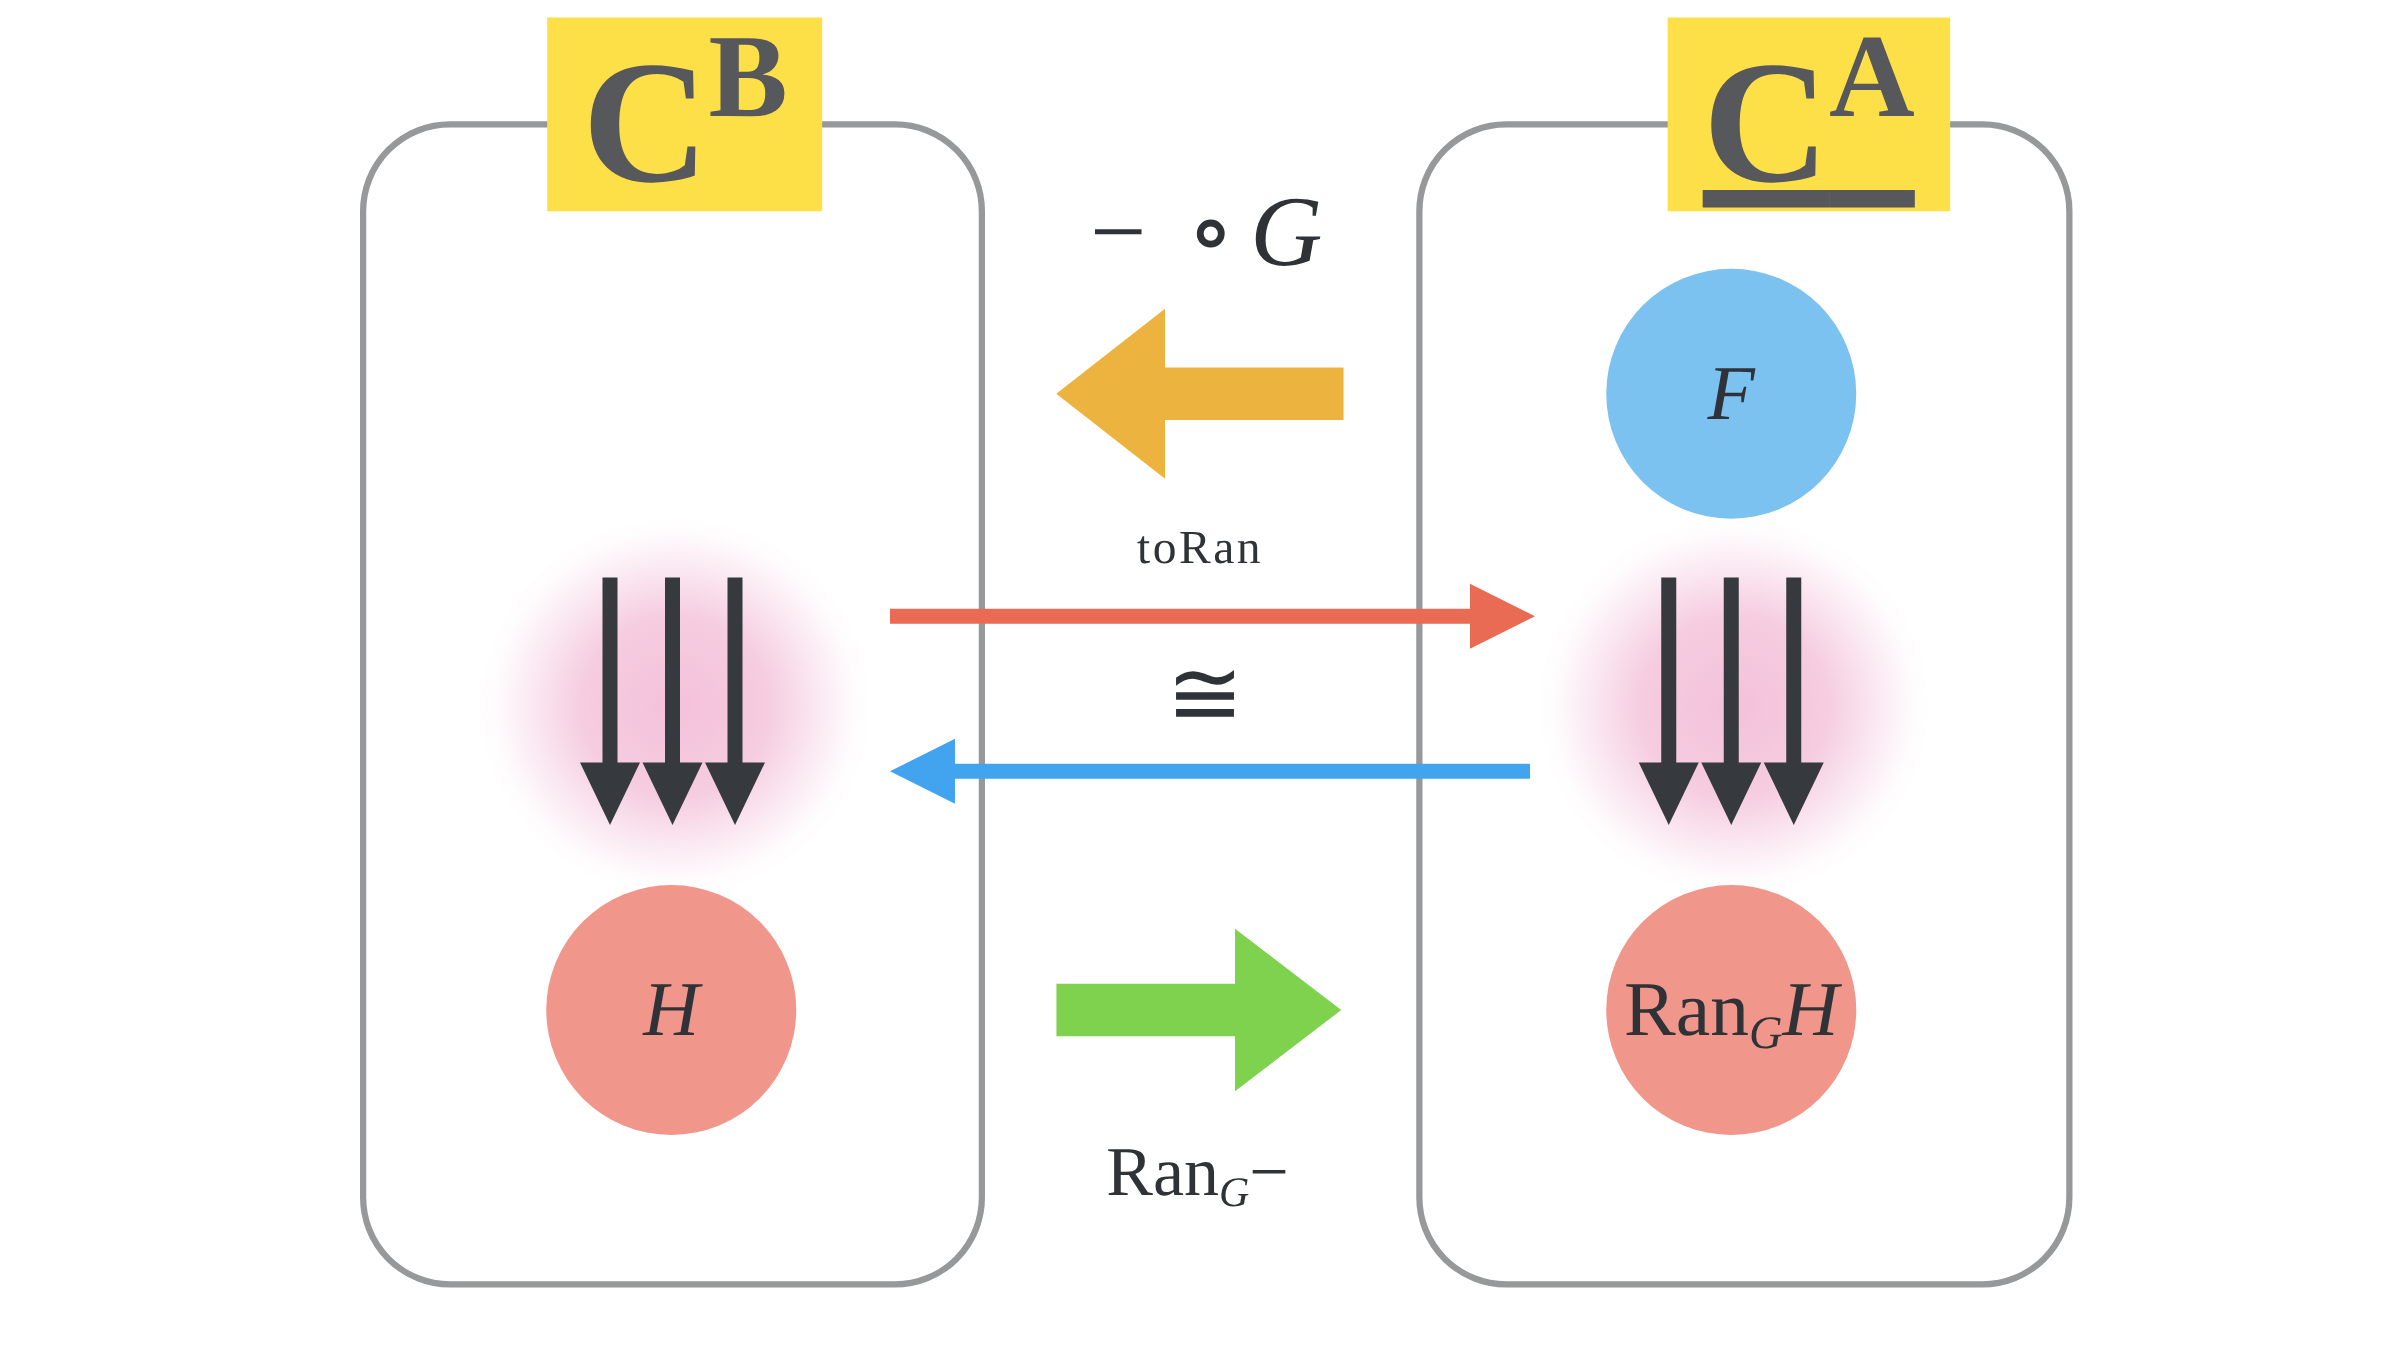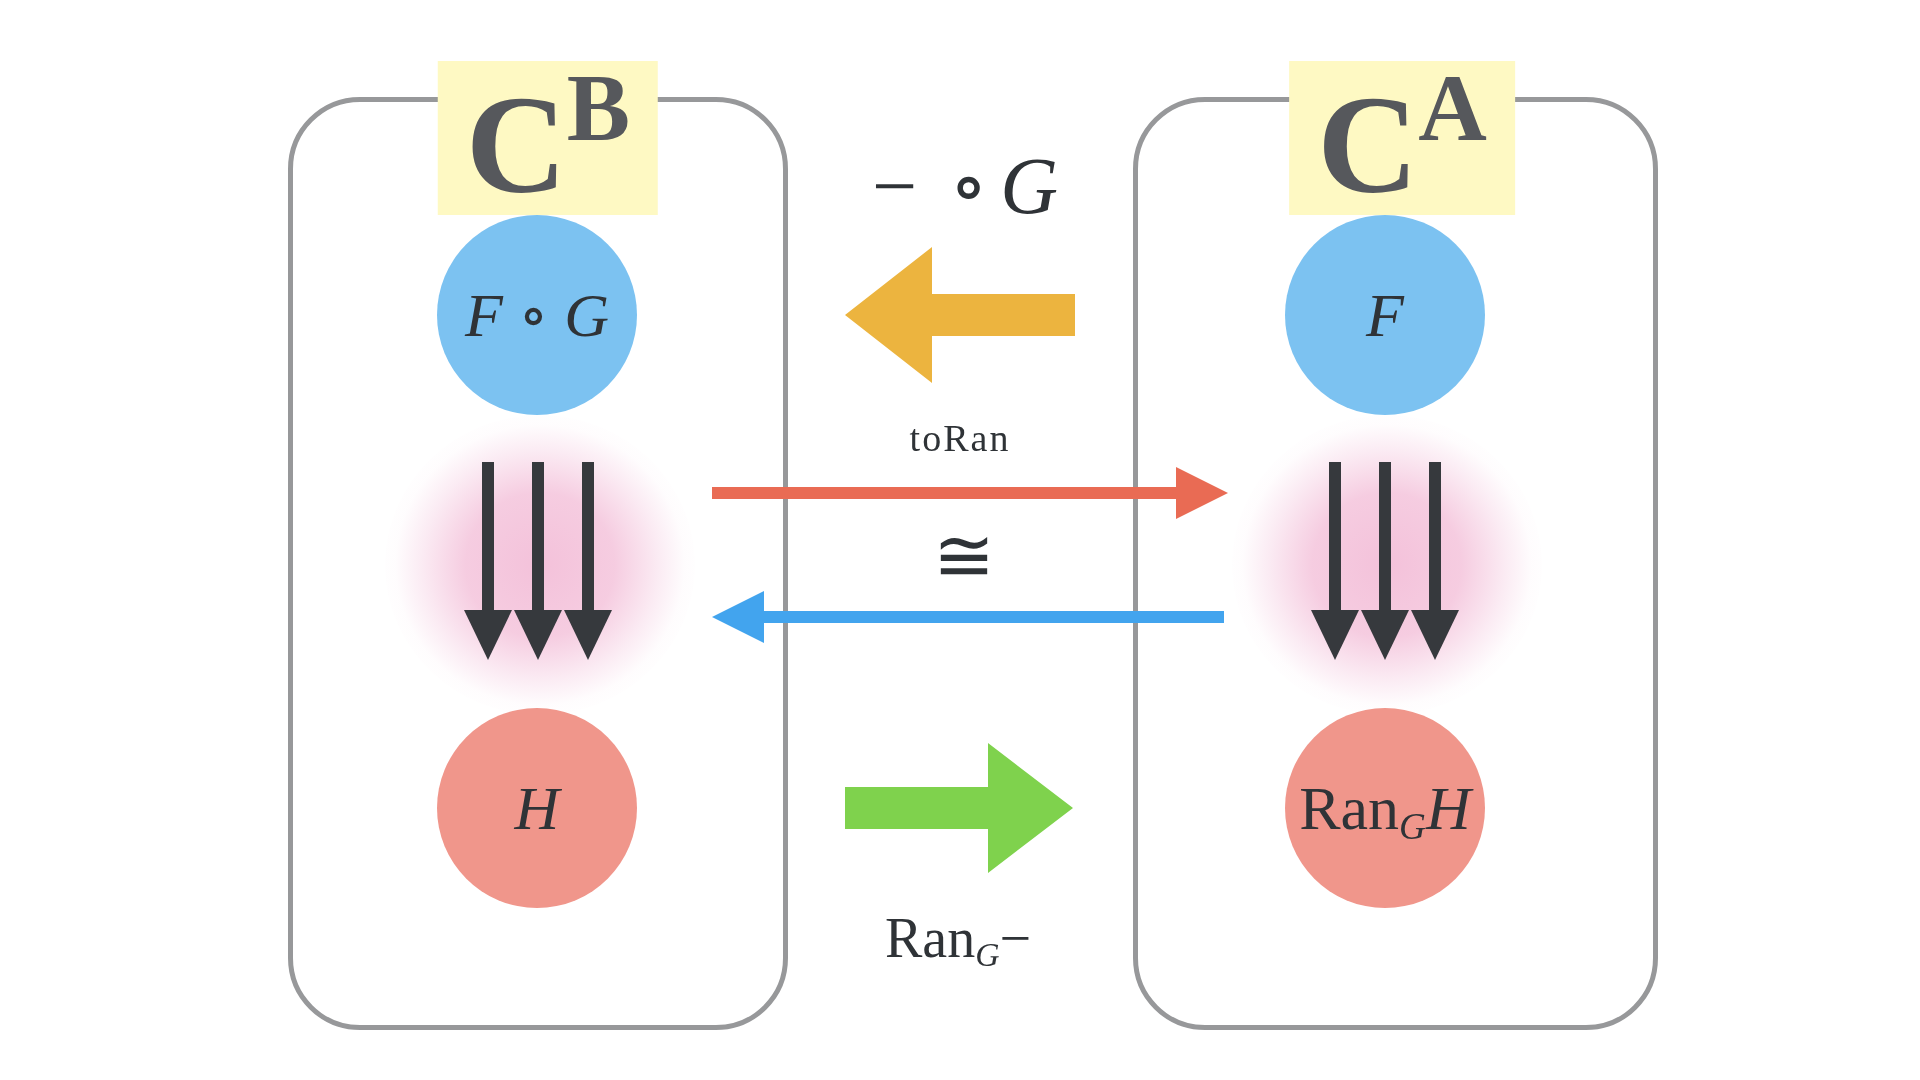--- a/index.html
+++ b/index.html
@@ -8,22 +8,22 @@
     font-family:"Liberation Serif","DejaVu Serif",serif;color:#2F3337;overflow:hidden;
   }
   .cat-box{
     position:absolute;top:97px;height:933px;box-sizing:border-box;
     border:5px solid #97989A;border-radius:72px;background:transparent;
   }
   .cat-box.left{left:288px;width:500px;}
   .cat-box.right{left:1133px;width:525px;}
   .box-title{
     position:absolute;top:14px;transform:translateX(-50%);
-    background:#fef9c3;padding:0 28px;line-height:1;z-index:3;
-    font-weight:bold;font-size:140px;color:#56585C;white-space:nowrap;margin-top:47px;
+    background:#fde047;padding:0 28px;line-height:1;z-index:3;
+    font-weight:bold;font-size:140px;color:#56585C;white-space:nowrap;
   }
   .box-title .tsup{font-size:95px;vertical-align:52px;}
   .glow{
     position:absolute;width:310px;height:300px;border-radius:50%;z-index:1;
     background:radial-gradient(ellipse at center,
       rgba(243,190,216,0.95) 0%,
       rgba(243,190,216,0.78) 34%,
       rgba(246,211,229,0.45) 54%,
       rgba(252,240,246,0.18) 66%,
       rgba(255,255,255,0) 74%);
@@ -53,21 +53,21 @@
 </style>
 </head>
 <body>
 
 <div class="canvas">
 
   <div class="cat-box left"></div>
   <div class="cat-box right"></div>
 
   <div class="box-title" style="left:548px;"><span class="tbase">C</span><span class="tsup">B</span></div>
-  <div class="box-title" style="left:1402px;"><span class="tbase">C</span><span class="tsup">A</span></div>
+  <div class="box-title" style="left:1447px;text-decoration:underline;"><span class="tbase">C</span><span class="tsup">A</span></div>
 
   <div class="glow" style="left:385px;top:415px;"></div>
   <div class="glow" style="left:1232px;top:415px;"></div>
 
   <svg class="arrow-icon" style="left:462px;top:460px;" width="152" height="202" viewBox="0 0 152 202">
     <g fill="#36393D">
       <rect x="20" y="2" width="12" height="152"></rect>
         <polygon points="2,150 50,150 26,200"></polygon>
       <rect x="70" y="2" width="12" height="152"></rect>
         <polygon points="52,150 100,150 76,200"></polygon>
@@ -79,23 +79,20 @@
     <g fill="#36393D">
       <rect x="20" y="2" width="12" height="152"></rect>
         <polygon points="2,150 50,150 26,200"></polygon>
       <rect x="70" y="2" width="12" height="152"></rect>
         <polygon points="52,150 100,150 76,200"></polygon>
       <rect x="120" y="2" width="12" height="152"></rect>
         <polygon points="102,150 150,150 126,200"></polygon>
     </g>
   </svg>
 
-  <div class="circle blue" style="left:437px;top:215px;">
-    <span>F ∘ G</span>
-  </div>
   <div class="circle salmon" style="left:437px;top:708px;">
     <span>H</span>
   </div>
   <div class="circle blue" style="left:1285px;top:215px;">
     <span>F</span>
   </div>
   <div class="circle salmon" style="left:1285px;top:708px;">
     <span><span class="up">Ran</span><sub>G</sub><span>H</span></span>
   </div>
 

